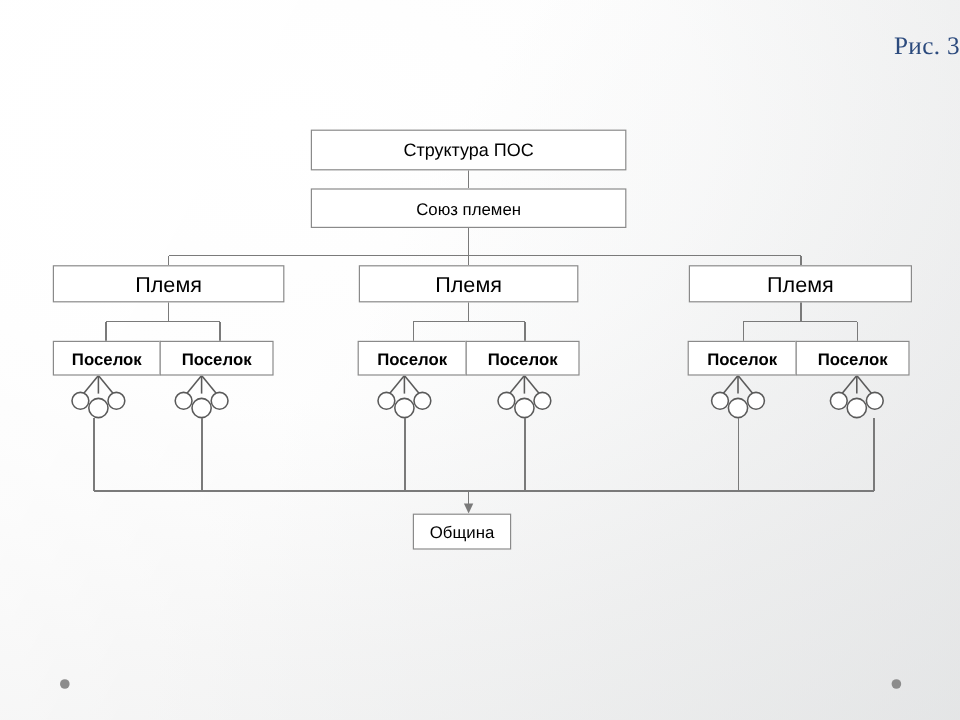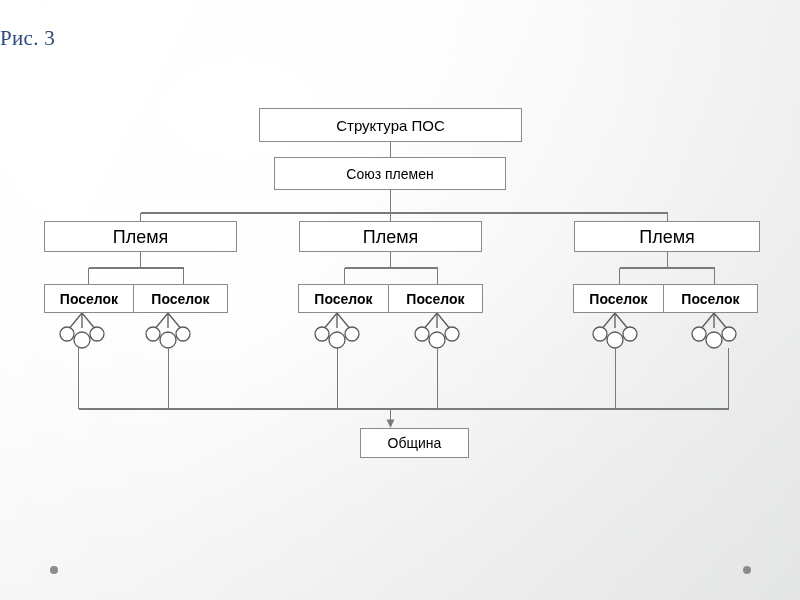--- a/index.html
+++ b/index.html
@@ -28,21 +28,21 @@
     pointer-events: none;
     background: linear-gradient(118deg, rgba(255,255,255,0.85) 0%, rgba(255,255,255,0.25) 38%, rgba(226,228,229,0.35) 72%, rgba(214,216,218,0.42) 100%);
   }
 
   
   .slide-title {
     position: absolute;
     left: 0;
     top: 26px;
     width: 800px;
-    text-align: left;
+    text-align: right;
     font-family: "Liberation Serif", serif;
     font-size: 21px;
     color: #2b4a7d;
     letter-spacing: 0.3px;
     z-index: 5;
   }
 
   
   #diagram {
     position: absolute;
@@ -190,33 +190,33 @@
         <line x1="728.5" y1="348" x2="728.5" y2="409"></line>
         <line x1="78.5" y1="409" x2="728.5" y2="409"></line>
         <line x1="390.5" y1="409" x2="390.5" y2="423"></line>
       </g>
       <polygon points="390.5,428 386.6,419.5 394.4,419.5" fill="#7a7a7a"></polygon>
     </svg>
   </div>
 
   <div class="node node-top" style="left:259px; top:108px; width:263px; height:34px;">Структура ПОС</div>
 
-  <div class="node node-union" style="left:274px; top:157px; width:232px; height:33px;">Союз племен</div>
+  <div class="node node-union" style="left:259px; top:157px; width:263px; height:33px;">Союз племен</div>
 
   <div class="node node-tribe" style="left:44px; top:221px; width:193px; height:31px;">Племя</div>
   <div class="node node-tribe" style="left:299px; top:221px; width:183px; height:31px;">Племя</div>
   <div class="node node-tribe" style="left:574px; top:221px; width:186px; height:31px;">Племя</div>
 
   <div class="node node-vil" style="left:44px; top:284px; width:90px; height:29px;">Поселок</div>
   <div class="node node-vil" style="left:133px; top:284px; width:95px; height:29px;">Поселок</div>
 
   <div class="node node-vil" style="left:298px; top:284px; width:91px; height:29px;">Поселок</div>
   <div class="node node-vil" style="left:388px; top:284px; width:95px; height:29px;">Поселок</div>
 
   <div class="node node-vil" style="left:573px; top:284px; width:91px; height:29px;">Поселок</div>
   <div class="node node-vil" style="left:663px; top:284px; width:95px; height:29px;">Поселок</div>
 
-  <div class="node node-comm" style="left:360px; top:428px; width:109px; height:30px;">Община</div>
+  <div class="node node-comm" style="left:344px; top:428px; width:82px; height:30px;">Община</div>
 
   <div class="deco-dot" style="left:50px; top:566px;"></div>
   <div class="deco-dot" style="left:743px; top:566px;"></div>
 
 </div>
 
 </body></html>

